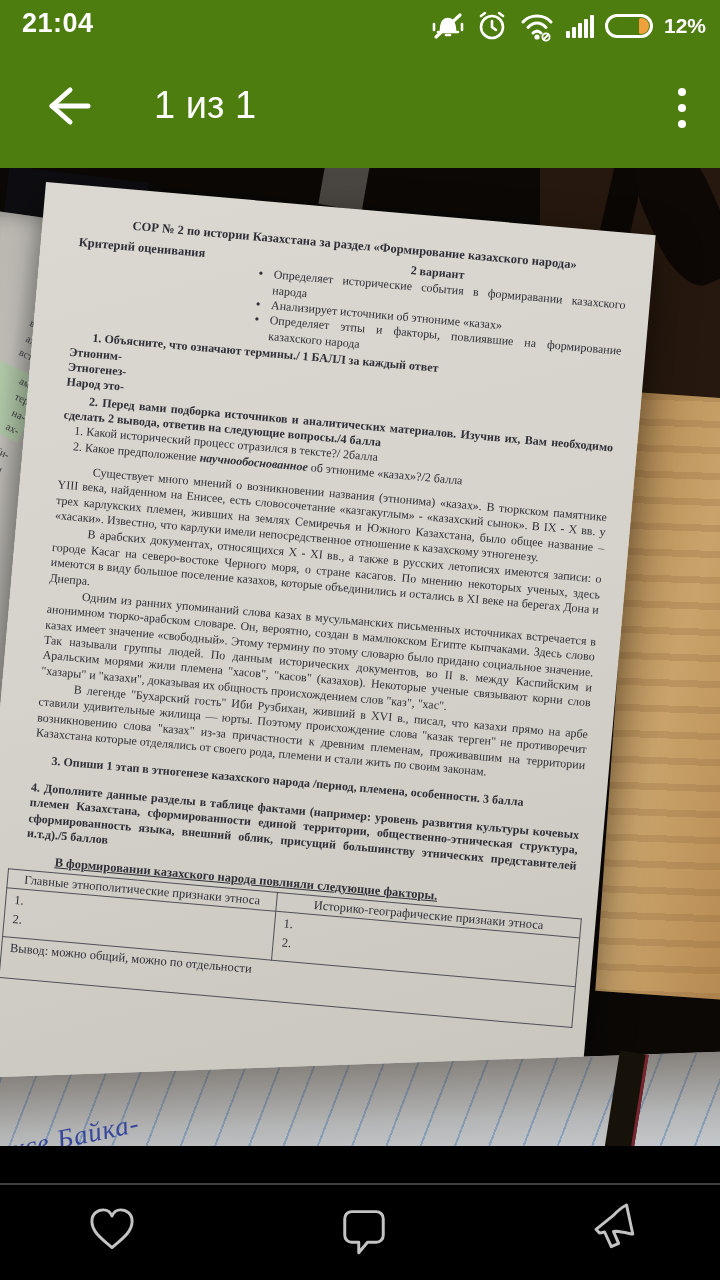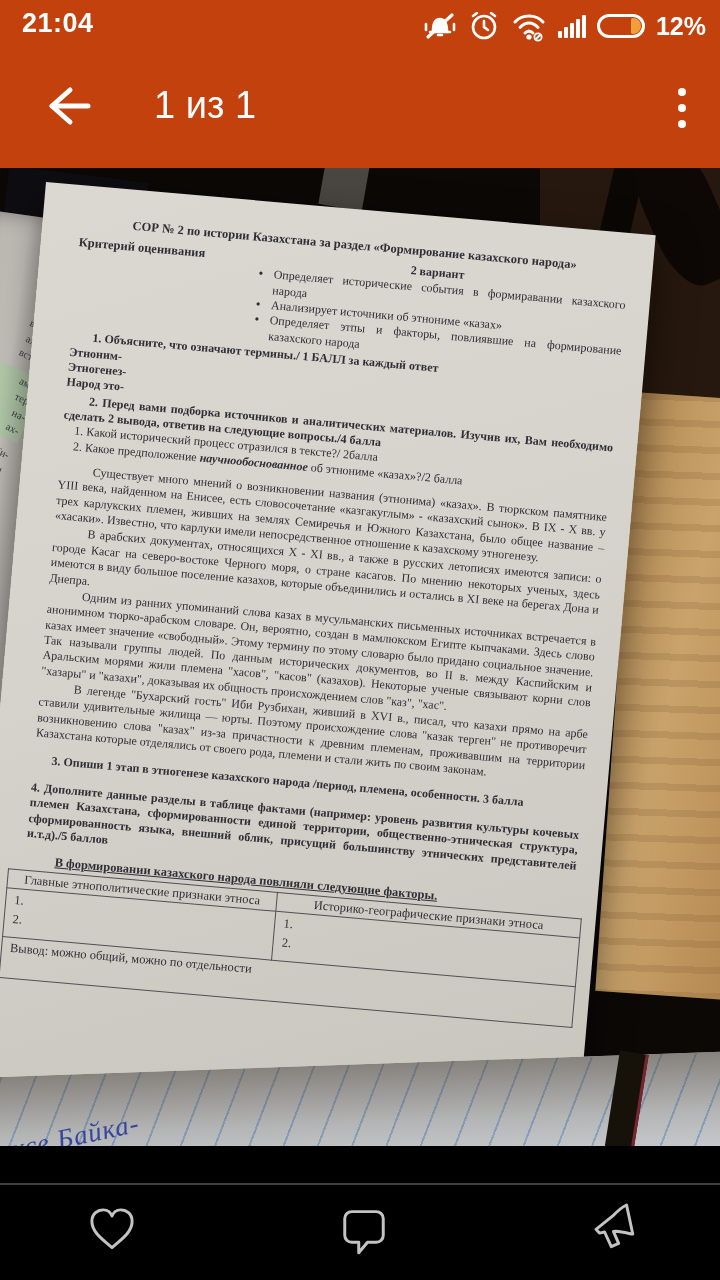--- a/index.html
+++ b/index.html
@@ -1,28 +1,28 @@
 <!DOCTYPE html>
 <html><head>
 <meta charset="utf-8">
 <style>
   html,body{margin:0;padding:0;background:#000;}
-  .screen{position:relative;width:720px;height:1280px;background:#c2410c;overflow:hidden;
+  .screen{position:relative;width:720px;height:1280px;background:#4d7c0f;overflow:hidden;
           font-family:"Liberation Sans",sans-serif;}
 
   
   .status-bar{position:absolute;top:0;left:0;width:720px;height:52px;}
   .sb-time{position:absolute;left:22px;top:8px;color:#fff;font-size:27px;font-weight:700;letter-spacing:.5px;}
   .sb-icons{position:absolute;right:14px;top:6px;display:flex;align-items:center;gap:11px;height:40px;}
   .sb-icons svg{display:block;}
   .signal{display:flex;align-items:flex-end;gap:2px;height:24px;}
   .signal i{display:block;width:4px;background:#fff;border-radius:1px;}
   .batt{position:relative;width:48px;height:24px;border:3px solid #fff;border-radius:13px;box-sizing:border-box;}
   .batt i{position:absolute;right:1px;top:1px;bottom:1px;width:10px;background:#f0a03a;border-radius:2px 9px 9px 2px;}
-  .sb-pct{color:#fff;font-size:25px;font-weight:700;}
+  .sb-pct{color:#fff;font-size:21px;font-weight:700;}
 
   
   .app-bar{position:absolute;top:52px;left:12px;width:720px;height:112px;}
   .back-btn{position:absolute;left:28px;top:26px;width:56px;height:56px;}
   .page-title{position:absolute;left:142px;top:32px;color:#fff;font-size:38px;font-weight:400;}
   .menu-btn{position:absolute;right:30px;top:30px;width:40px;height:52px;display:flex;flex-direction:column;
             align-items:center;justify-content:center;gap:8px;}
   .menu-btn i{width:8px;height:8px;border-radius:50%;background:#fff;}
 
   

